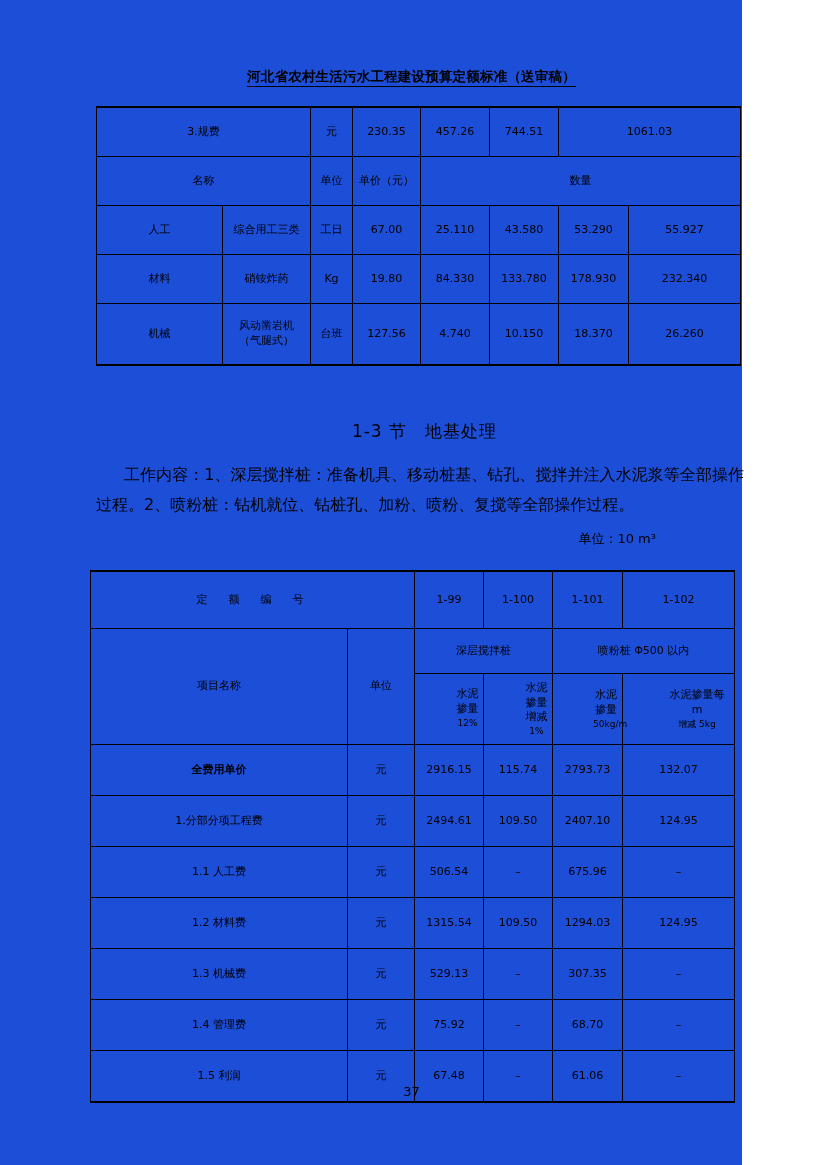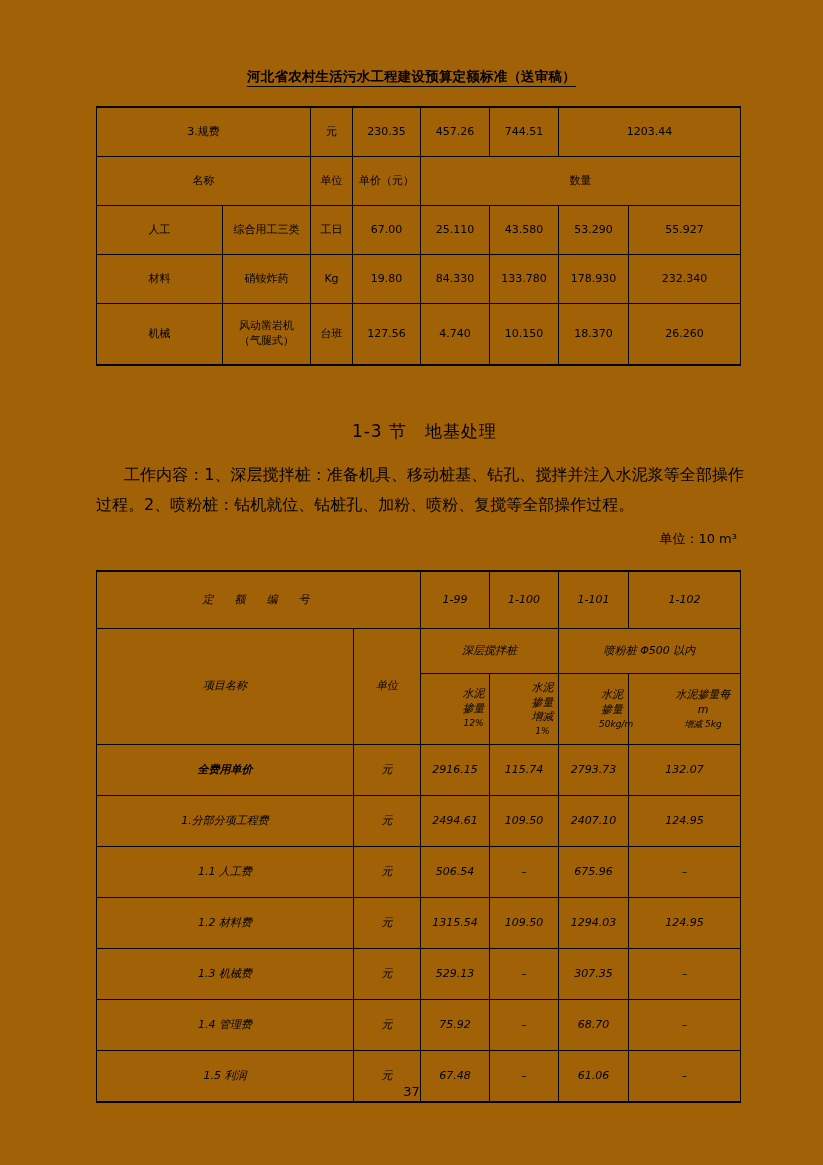--- a/index.html
+++ b/index.html
@@ -10,23 +10,23 @@
   body {
     width: 823px;
     height: 1165px;
     font-family: "Liberation Serif", "DejaVu Serif", serif;
     color: #000000;
     position: relative;
     overflow: hidden;
   }
   .page {
     position: relative;
-    width: 823px;
+    width: 742px;
     height: 1165px;
-    background: #a16207;
+    background: #1d4ed8;
     box-sizing: border-box;
   }
 
   
   .doc-title {
     position: absolute;
     left: 0;
     top: 68px;
     width: 823px;
     text-align: center;
@@ -99,24 +99,23 @@
   .unit-note {
     position: absolute;
     right: 86px;
     top: 530px;
     font-family: "DejaVu Sans", "Liberation Sans", sans-serif;
     font-size: 13px;
   }
 
   
   #table-main {
-    left: 96px;
+    left: 90px;
     top: 570px;
     width: 644px;
-    font-style: italic;
   }
   #table-main td { height: 46px; }
   #table-main tr.hdr-num td { height: 52px; }
   #table-main tr.hdr-group td { height: 40px; }
   #table-main tr.hdr-sub td   { height: 66px; padding-left: 40px; }
 
   .sub-cell {
     font-size: 11px;
     line-height: 1.45;
   }
@@ -154,21 +153,21 @@
       <col style="width:112px">
     </colgroup>
     <tbody>
 
       <tr>
         <td class="lft" colspan="2">3.规费</td>
         <td>元</td>
         <td>230.35</td>
         <td>457.26</td>
         <td>744.51</td>
-        <td colspan="2">1203.44</td>
+        <td colspan="2">1061.03</td>
       </tr>
 
 
       <tr>
         <td colspan="2">名称</td>
         <td>单位</td>
         <td>单价（元）</td>
         <td colspan="4">数量</td>
       </tr>
 

